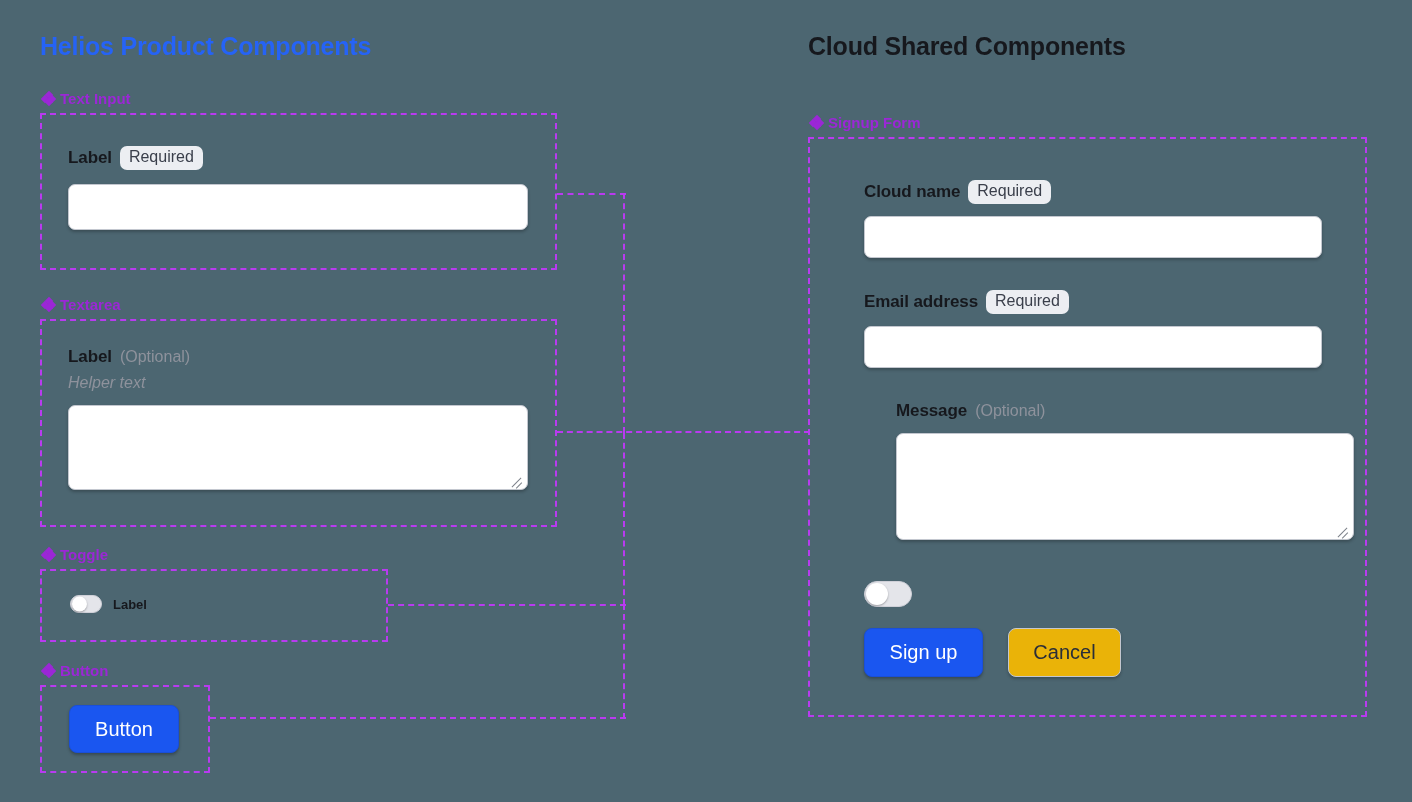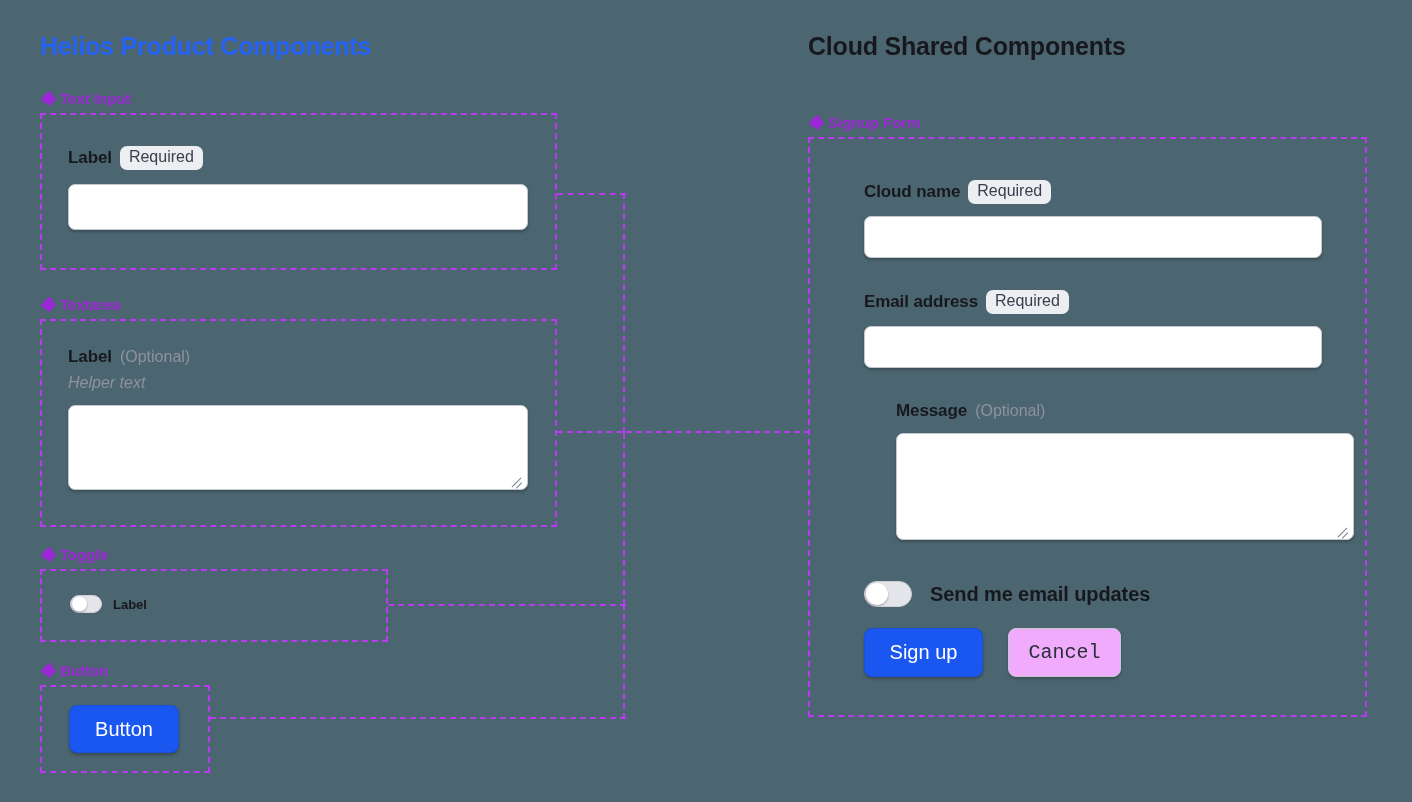--- a/index.html
+++ b/index.html
@@ -178,25 +178,24 @@
     border: 1px solid transparent;
     white-space: nowrap;
   }
   .btn-primary {
     background: #1a56f0;
     color: #ffffff;
     border-color: #1a4fd8;
     box-shadow: 0 2px 3px rgba(20,22,28,0.35);
   }
   .btn-secondary {
-    background: #f0abfc;
+    background: #eab308;
     color: #2a2e38;
     border-color: #c3c7cf;
     box-shadow: 0 2px 3px rgba(20,22,28,0.30);
-    font-family: Liberation Mono, monospace;
   }
 
   
   .abs { position: absolute; }
 </style>
 </head>
 <body>
 
 <div id="canvas">
 
@@ -324,21 +323,20 @@
       <div class="textarea-box" style="height:107px; margin-top:12px;">
         <textarea style="width: 100%; height: 100%; border: 0px; outline: none; background: transparent; resize: none; border-radius: 7px; padding: 8px 12px; font-size: 16px; font-family: &quot;Liberation Sans&quot;, sans-serif;" placeholder=""></textarea>
         <span class="resize-grip"></span>
       </div>
     </div>
 
     <div class="toggle-row abs" style="left:54px; top:442px;">
       <span class="toggle" style="width:48px; height:26px;">
         <span class="knob" style="width:22px; height:22px; left:1px;"></span>
       </span>
-      <span class="toggle-label big">Send me email updates</span>
     </div>
 
     <div class="abs" style="left:54px; top:489px; display:flex; gap:25px;">
       <div class="btn btn-primary" style="width:119px; height:49px; font-size:20px;">
         <span>Sign up</span>
       </div>
       <div class="btn btn-secondary" style="width:113px; height:49px; font-size:20px;">
         <span>Cancel</span>
       </div>
     </div>

